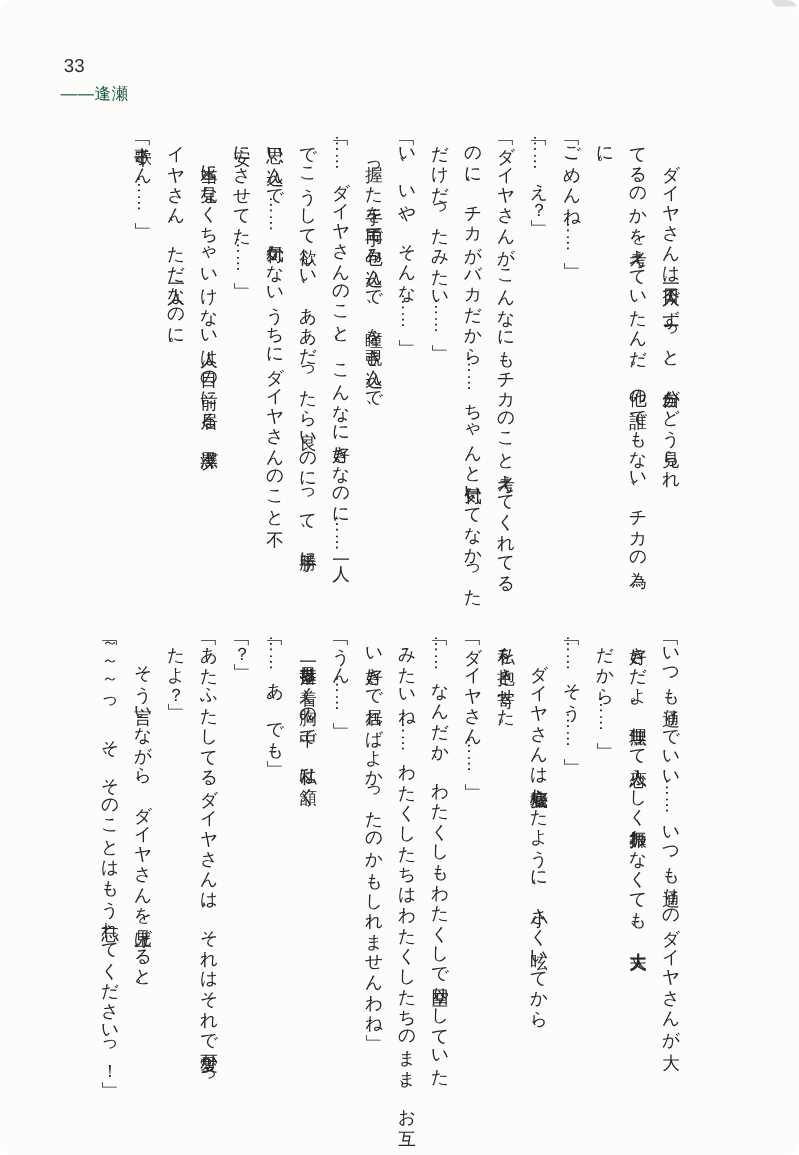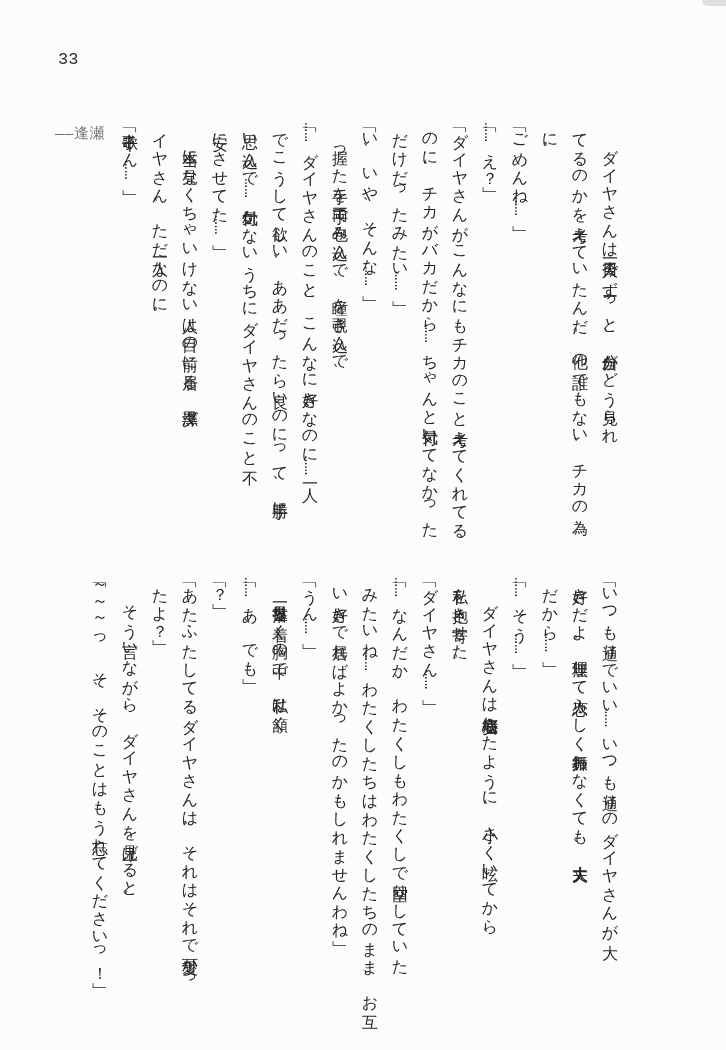--- a/index.html
+++ b/index.html
@@ -1,38 +1,38 @@
 <!DOCTYPE html>
 <html lang="ja"><head>
 <meta charset="utf-8">
 <style>
   html, body { margin: 0; padding: 0; }
   .page {
     position: relative;
     width: 726px;
     height: 1050px;
     background: #fcfcfa;
-    font-family: Liberation Mono, monospace;
+    font-family: Liberation Sans, sans-serif;
     overflow: hidden;
+    border-radius: 11px;
   }
   .page-number {
     position: absolute;
     left: 58px;
     top: 50px;
     font-size: 17px;
     color: #2e2e2e;
   }
   .running-header {
     position: absolute;
     left: 55px;
     top: 76px;
     font-size: 15px;
-    color: #737373;
+    color: #14532d;
     letter-spacing: 0.5px;
-    margin-top: 48px;
   }
   .vblock {
     position: absolute;
     right: 102px;
     writing-mode: vertical-rl;
     -webkit-writing-mode: vertical-rl;
     text-orientation: mixed;
     font-size: 16px;
     line-height: 30px;
     letter-spacing: 0.3px;

